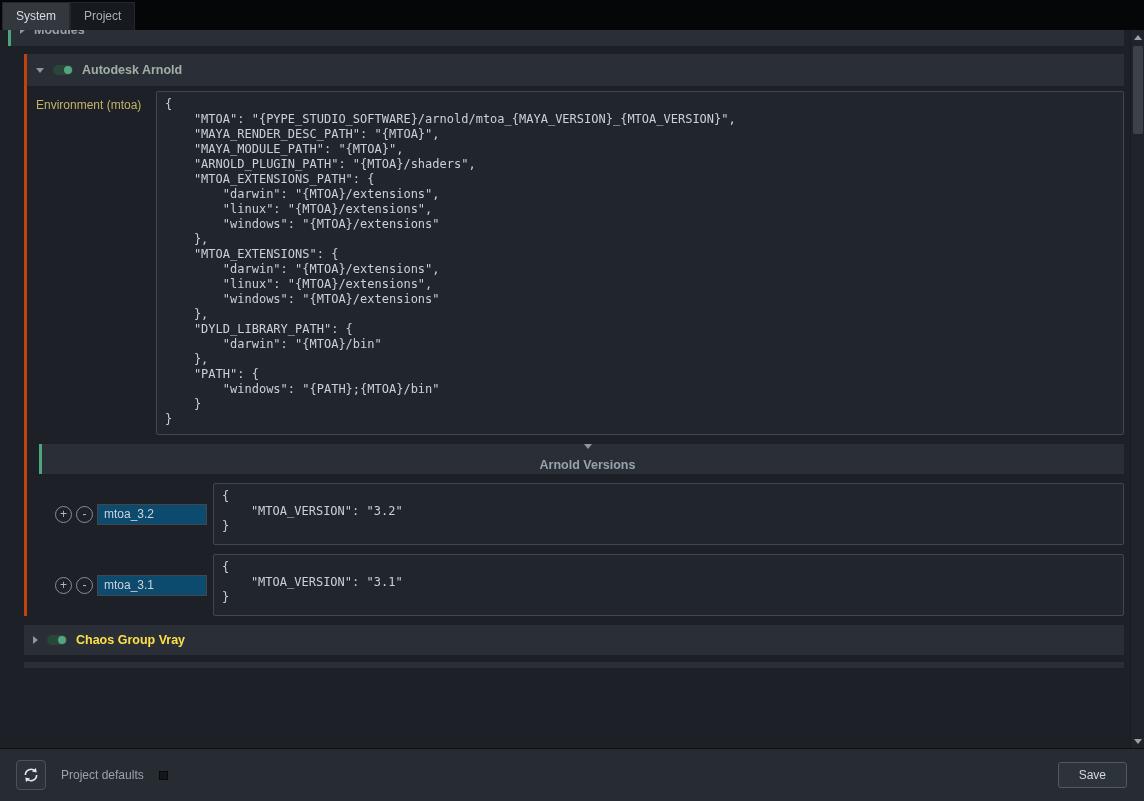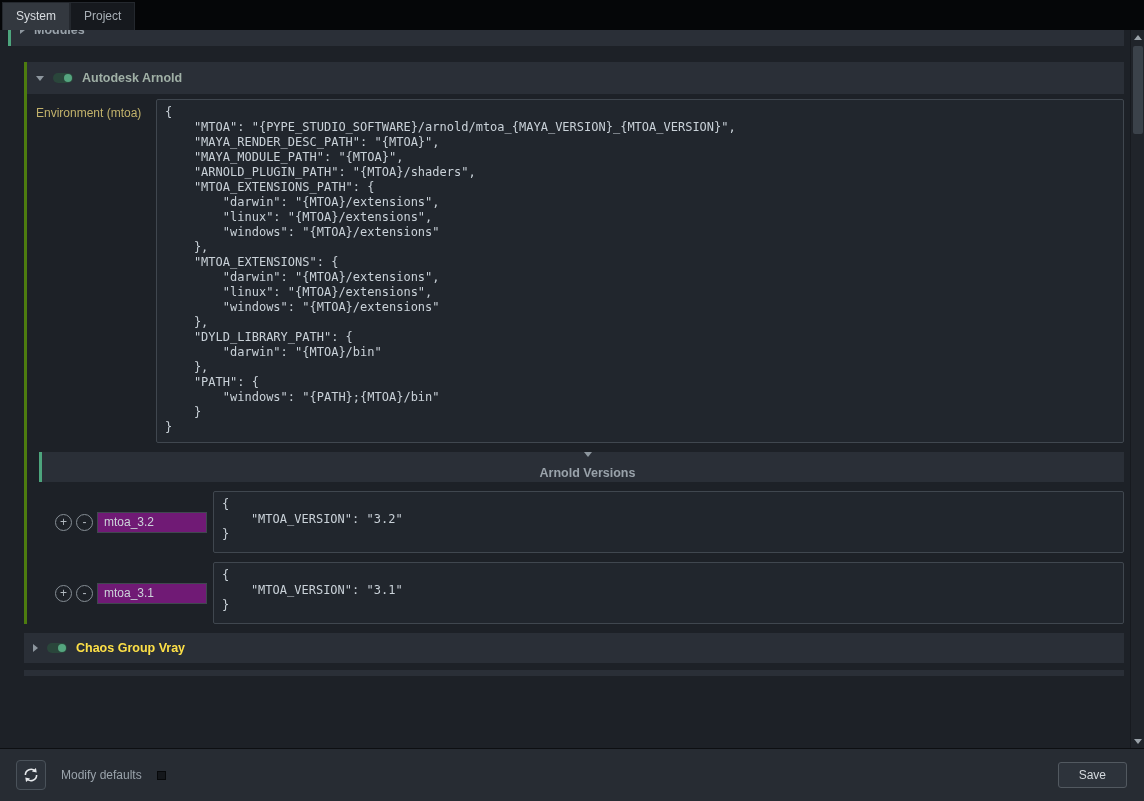--- a/index.html
+++ b/index.html
@@ -69,22 +69,22 @@
   }
   .arrow-right {
     width: 0; height: 0;
     border-top: 4px solid transparent;
     border-bottom: 4px solid transparent;
     border-left: 5px solid #8d969e;
   }
 
   
   .arnold-wrap {
-    margin: 16px 0 0 16px;
-    border-left: 3px solid #4d7c0f;
+    margin: 8px 0 0 16px;
+    border-left: 3px solid #c2410c;
   }
   .hdr-arnold {
     height: 32px;
     background: #2a2f37;
     display: flex;
     align-items: center;
     gap: 9px;
     padding-left: 9px;
     color: #a0b0a6;
     font-weight: bold;
@@ -174,21 +174,21 @@
     line-height: 14px;
     text-align: center;
     padding: 0;
     cursor: default;
     font-family: "Liberation Sans", sans-serif;
   }
   .version-name {
     width: 110px;
     height: 21px;
     align-self: center;
-    background: #701a75;
+    background: #0c4a6e;
     border: 1px solid #40474f;
     color: #ccd3d9;
     font-size: 12px;
     padding: 1px 6px;
     outline: none;
     font-family: "Liberation Sans", sans-serif;
   }
   .version-json { flex: 1; height: 62px; }
 
   .hdr-vray {
@@ -390,17 +390,17 @@
 
 <div class="footer">
   <button class="refresh-btn">
     <svg width="18" height="18" viewBox="0 0 24 24">
       <path d="M4.5 12a7.5 7.5 0 0 1 13-5.1" stroke="#e6e9ec" stroke-width="2.1" fill="none"></path>
       <polygon points="18.6,2.6 19.6,8.6 13.2,7.4" fill="#e6e9ec"></polygon>
       <path d="M19.5 12a7.5 7.5 0 0 1-13 5.1" stroke="#e6e9ec" stroke-width="2.1" fill="none"></path>
       <polygon points="5.4,21.4 4.4,15.4 10.8,16.6" fill="#e6e9ec"></polygon>
     </svg>
   </button>
-  <span class="footer-label">Modify defaults</span>
+  <span class="footer-label">Project defaults</span>
   <span class="mini-square"></span>
   <span class="spacer"></span>
   <button class="save-btn">Save</button>
 </div>
 
 </body></html>

